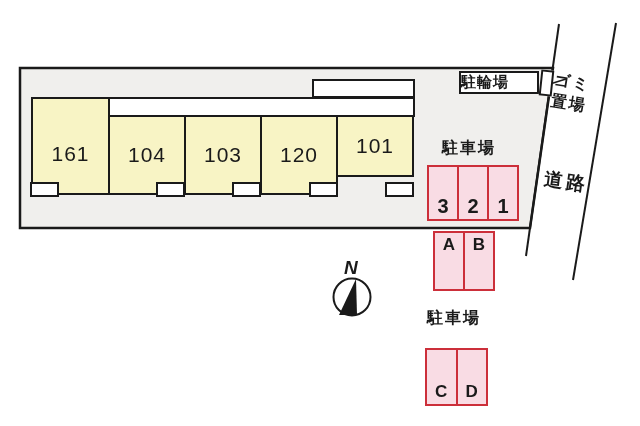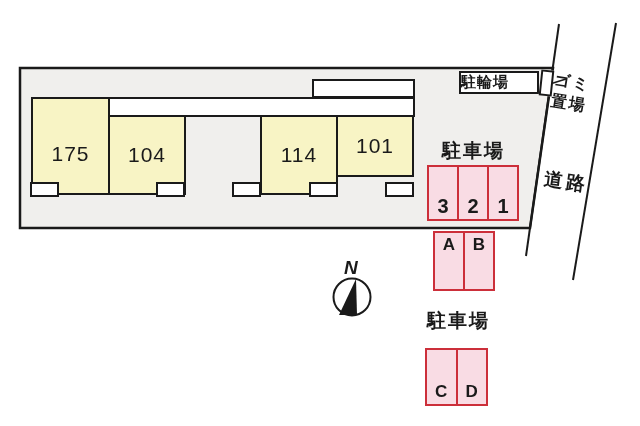--- a/index.html
+++ b/index.html
@@ -46,21 +46,21 @@
     border:2px solid var(--line-color,#1a1a1a);transform:rotate(6deg);
   }
   .garbage-text{
     left:556px;top:69px;font-size:16px;font-weight:bold;line-height:21px;
     letter-spacing:2px;transform:rotate(9deg);transform-origin:left top;
   }
   .road-text{
     left:546px;top:166px;font-size:19px;font-weight:bold;letter-spacing:3px;
     transform:rotate(8deg);transform-origin:left top;
   }
-  .parking-label{font-size:19px;font-weight:bold;letter-spacing:2px;}
+  .parking-label{font-size:16px;font-weight:bold;letter-spacing:2px;}
   .parking-label-front{left:442px;top:138px;}
   .parking-label-rear{left:427px;top:308px;}
 
   
   .stall-group{
     background:var(--stall-fill,#f9dce4);
     border:2px solid var(--stall-border,#cc2f3a);
     display:flex;
   }
   .stall{flex:1;display:flex;justify-content:center;font-weight:bold;}
@@ -91,27 +91,30 @@
     <line class="road-line" x1="616" y1="23" x2="573" y2="280"></line>
     <line class="leader" x1="550" y1="84" x2="566" y2="79"></line>
     <circle class="compass-circle" cx="352" cy="297" r="18.5"></circle>
     <polygon class="compass-needle" points="356,279 339,315 357,315"></polygon>
   </svg>
 
   <div class="abs strip strip-upper"></div>
   <div class="abs strip strip-lower"></div>
 
   <div class="abs unit unit-105">
-    <span>175</span>
+    <span>161</span>
   </div>
   <div class="abs unit unit-104">
     <span>104</span>
   </div>
+  <div class="abs unit unit-103">
+    <span>103</span>
+  </div>
   <div class="abs unit unit-102">
-    <span>114</span>
+    <span>120</span>
   </div>
   <div class="abs unit unit-101">
     <span>101</span>
   </div>
 
   <div class="abs door door-105"></div>
   <div class="abs door door-104"></div>
   <div class="abs door door-103"></div>
   <div class="abs door door-102"></div>
   <div class="abs door door-101"></div>

